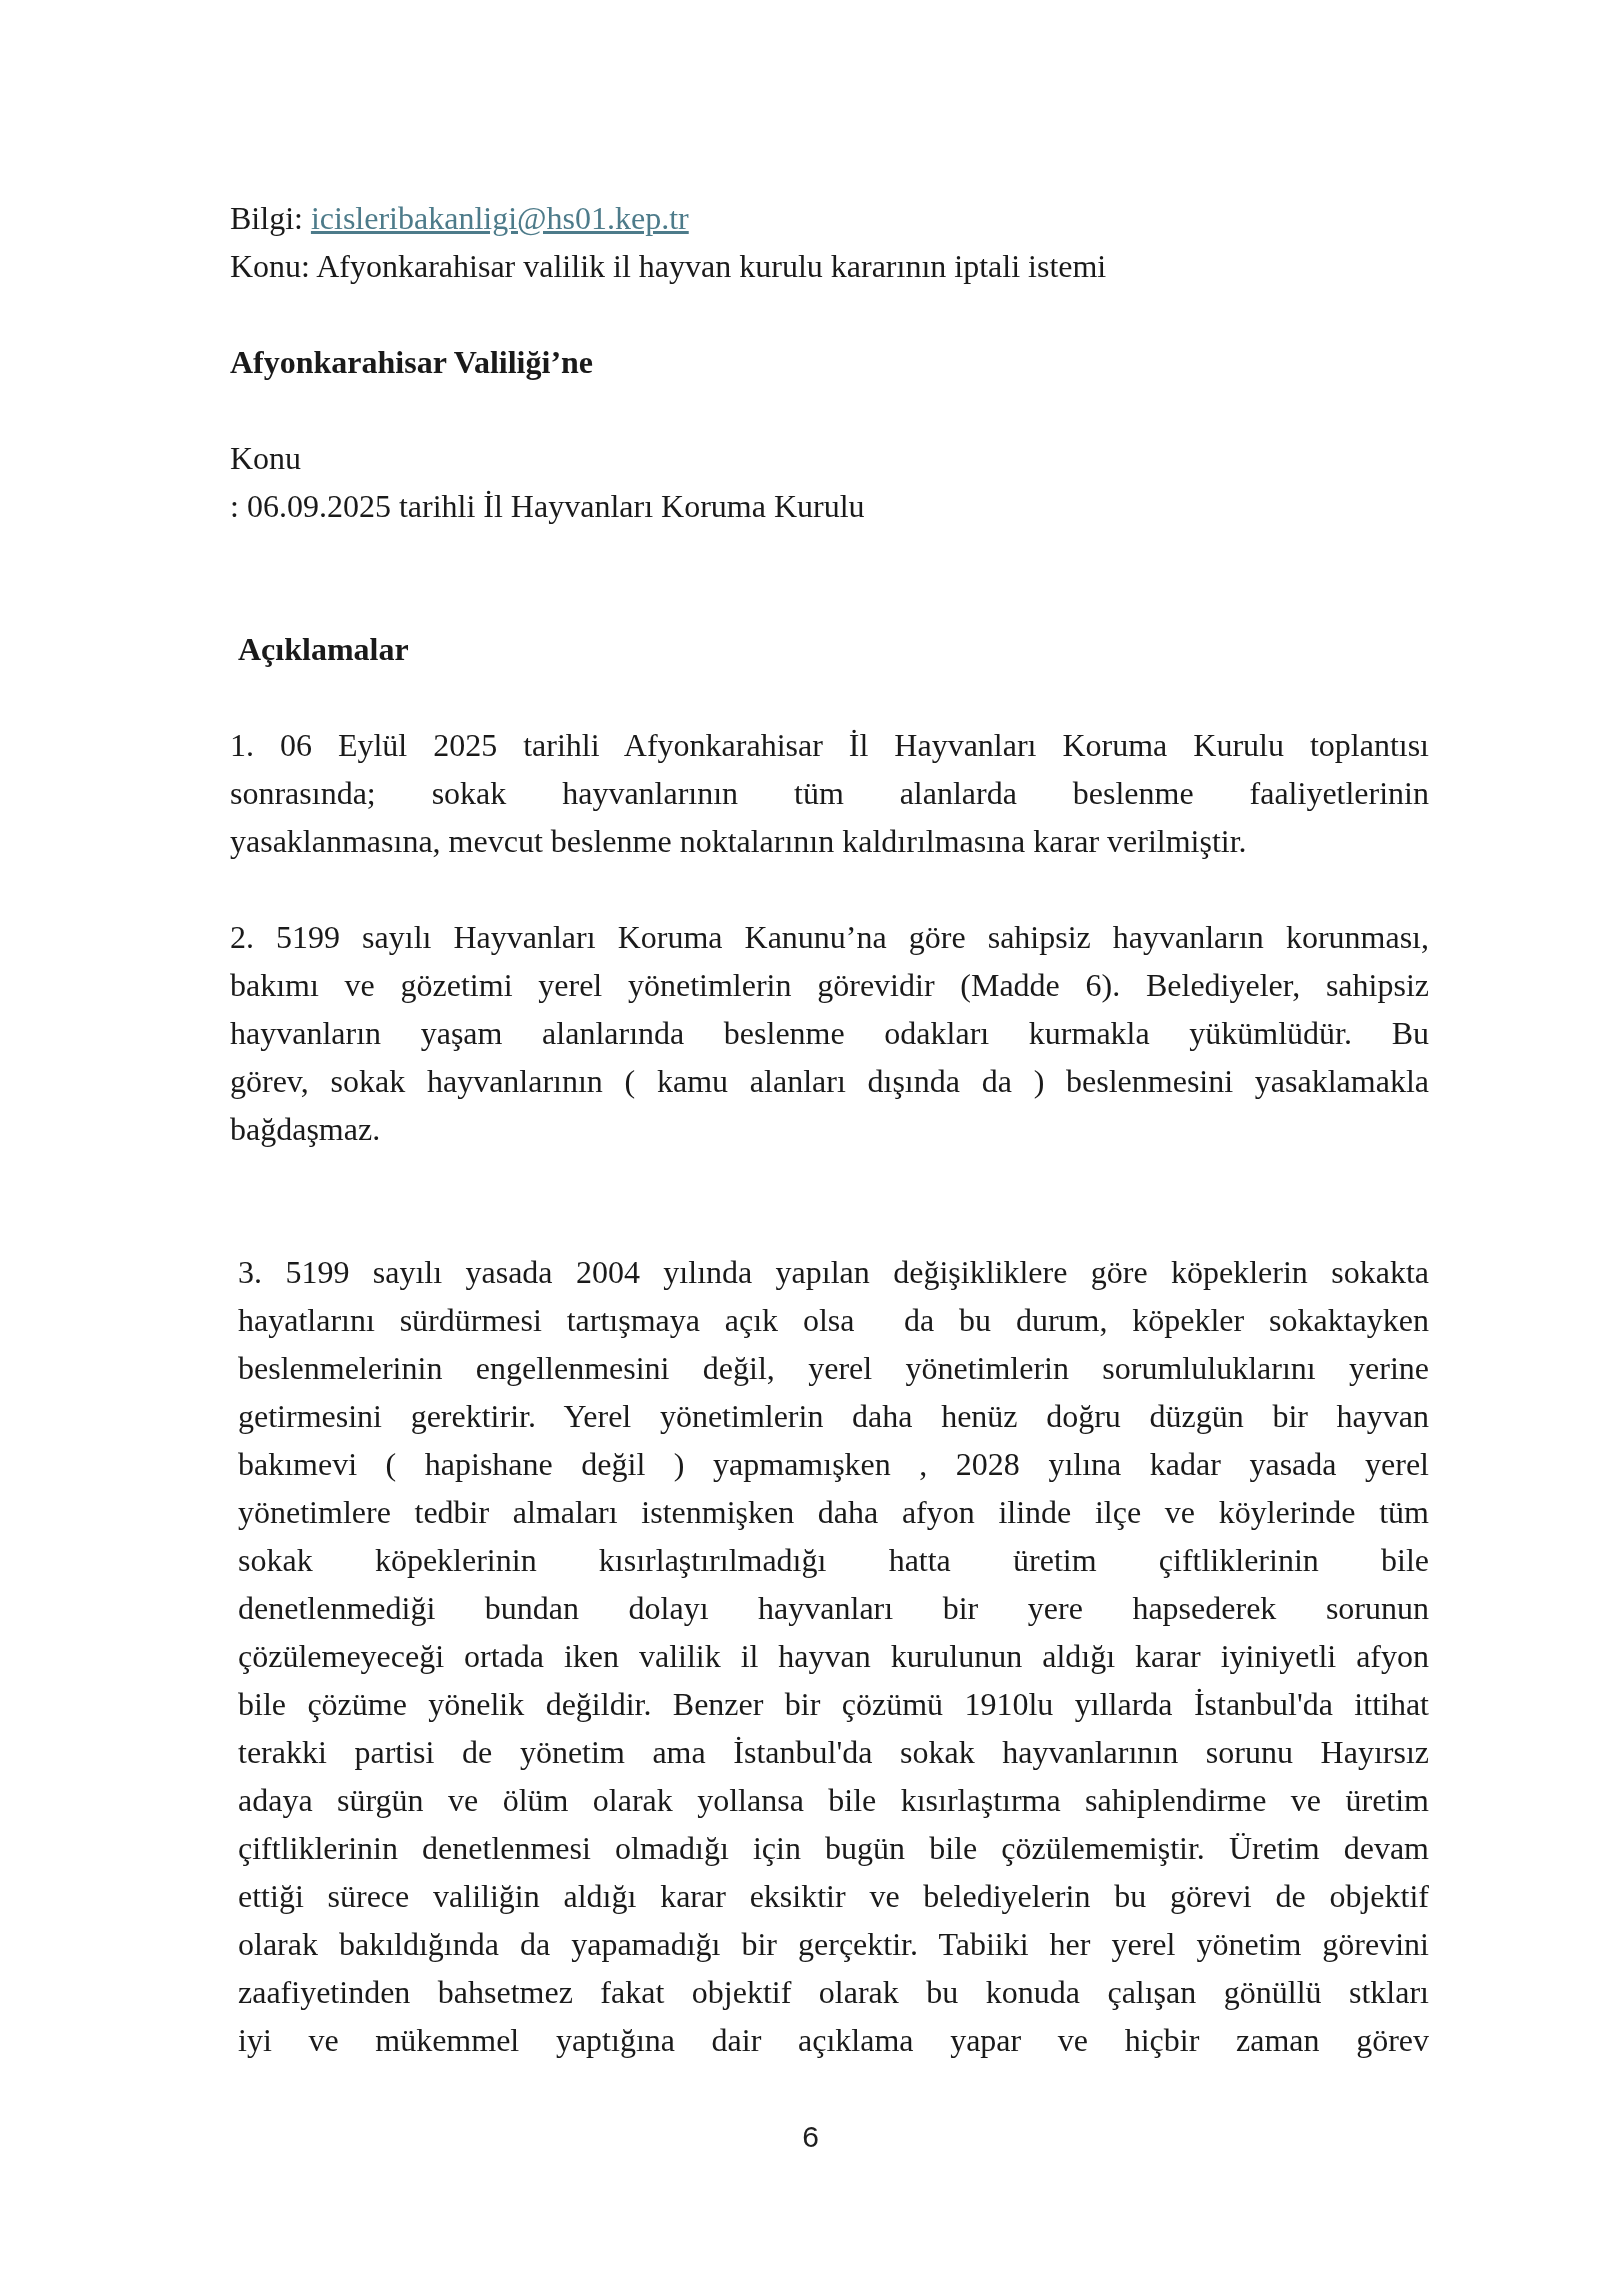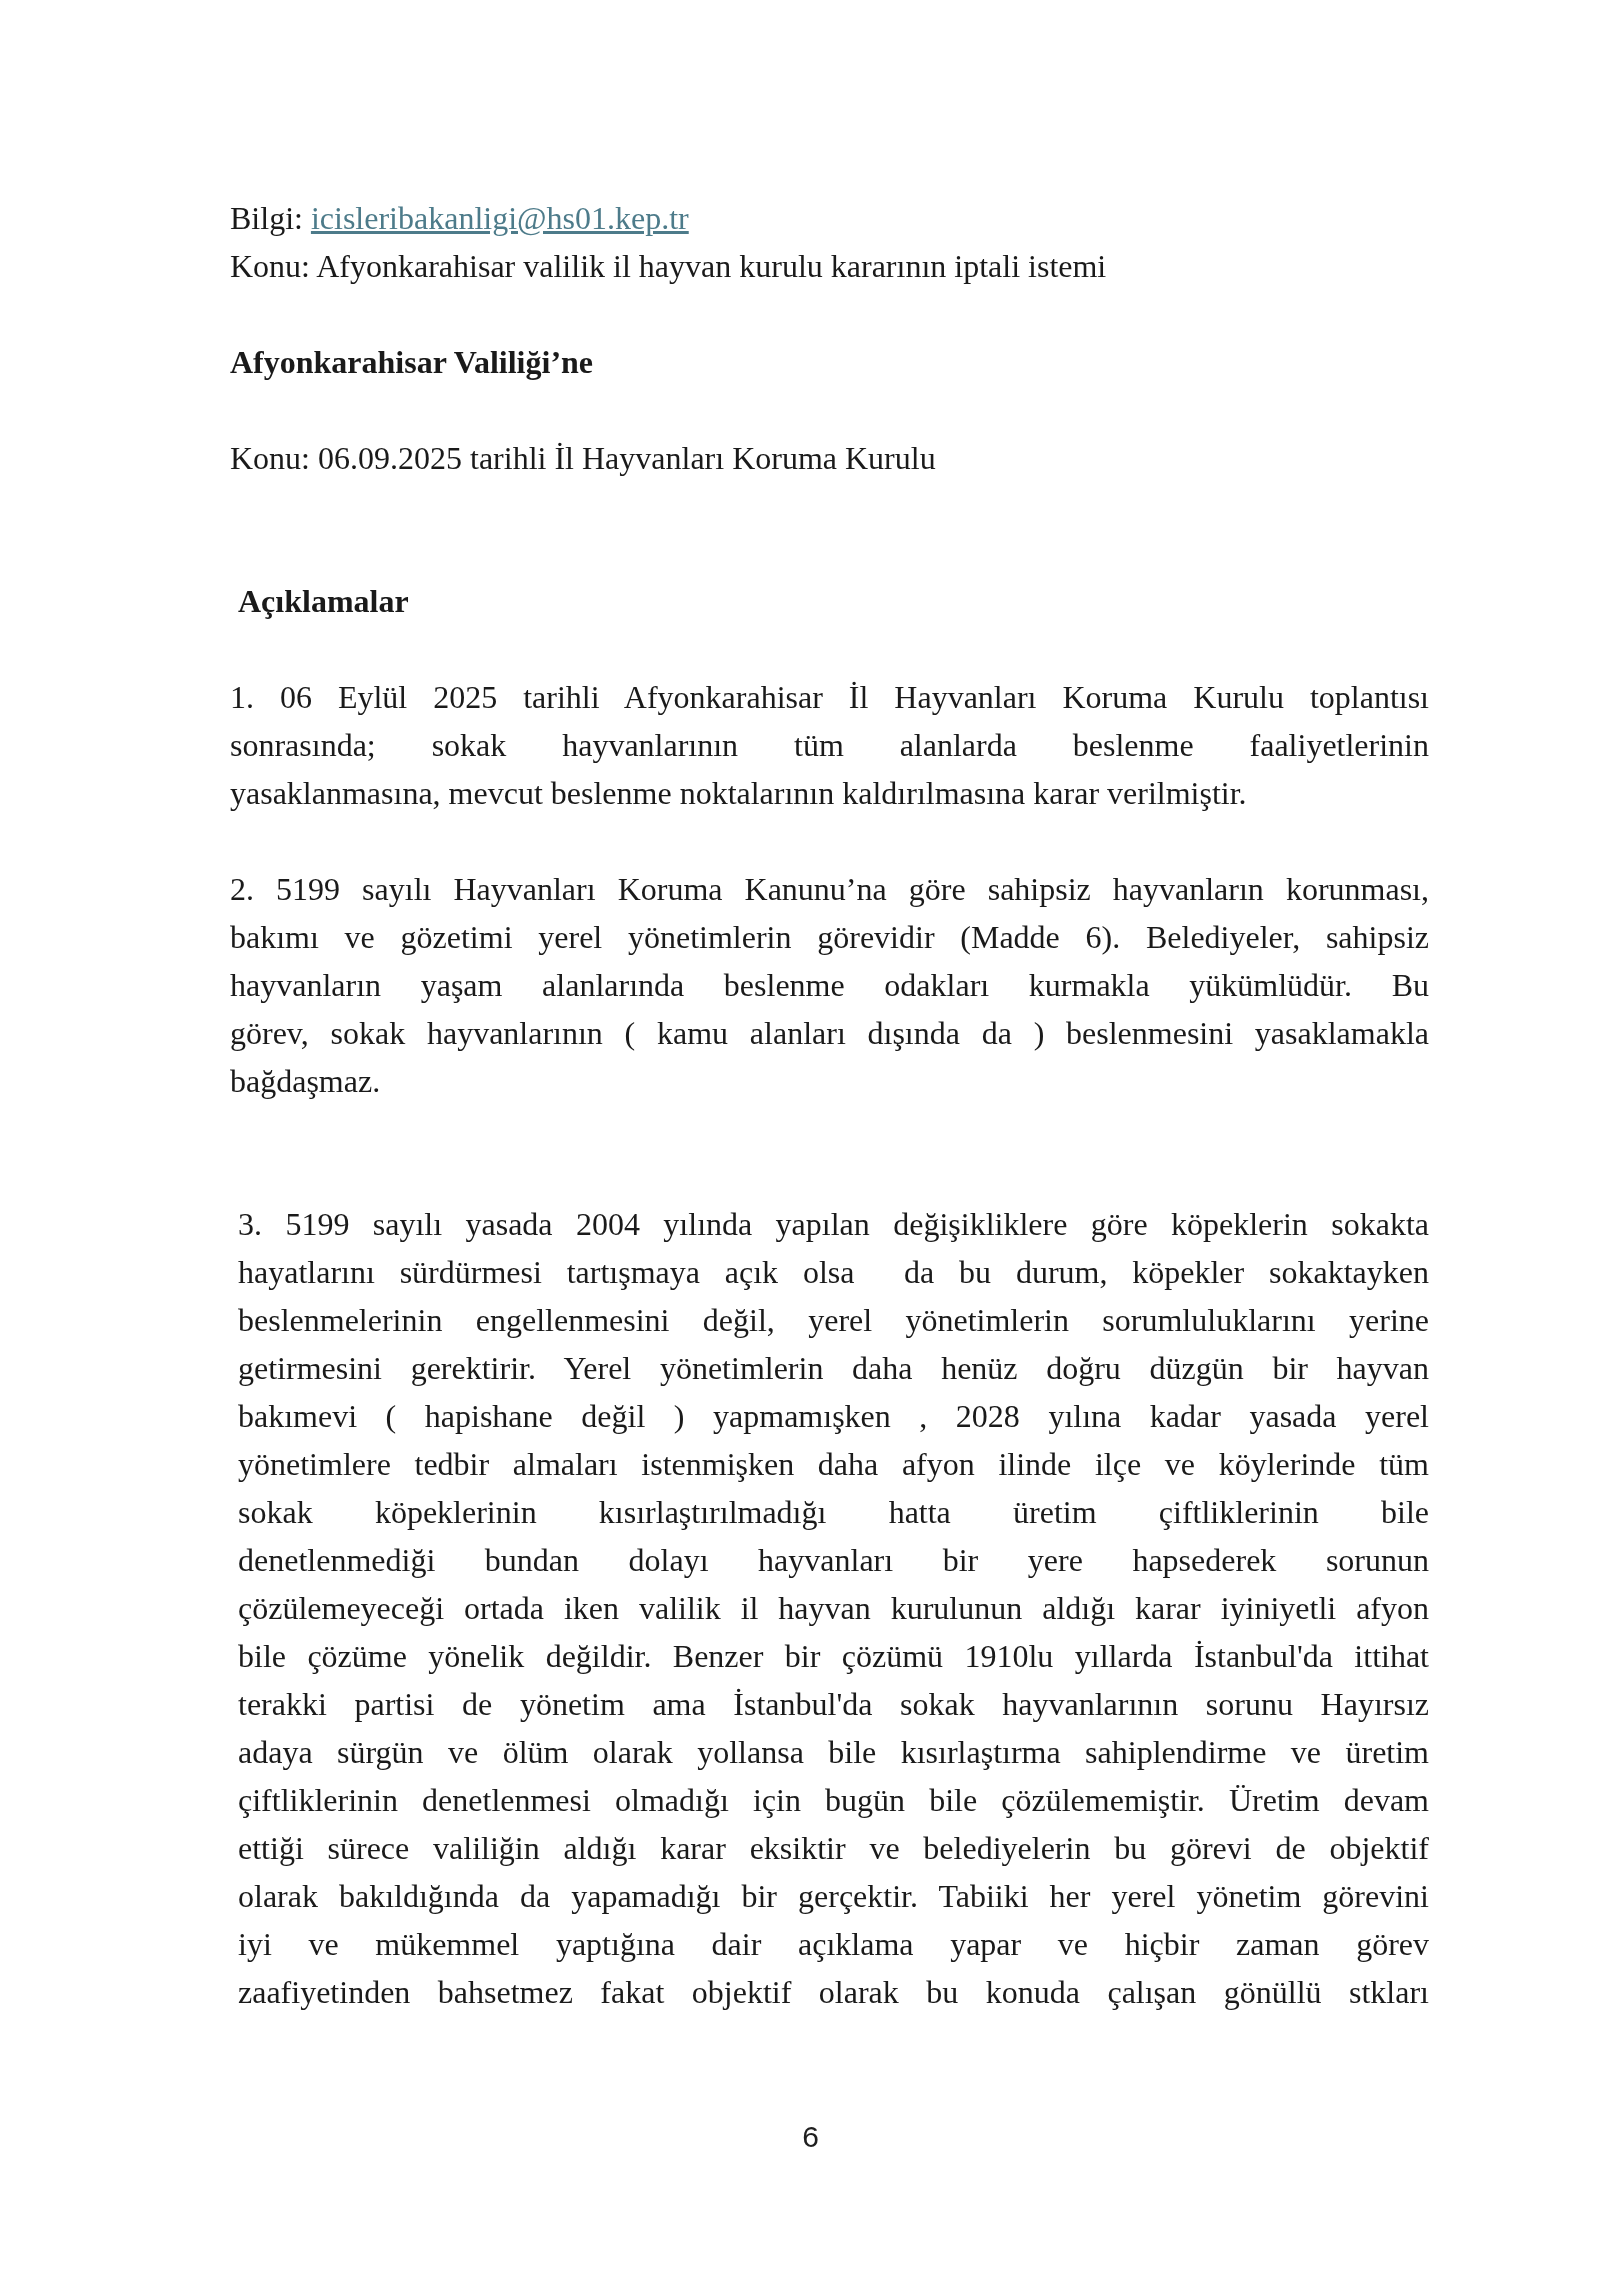--- a/index.html
+++ b/index.html
@@ -29,22 +29,23 @@
   .gap2 { margin-top: 95px; margin-left: 8px; }
   .bold { font-weight: bold; }
   a.doc-link, .doc-link {
     color: #4d7b8a;
     text-decoration: underline;
     text-decoration-color: #4d7b8a;
     cursor: pointer;
   }
   .subject-first-line {
     display: flex;
-    justify-content: flex-start;
+    justify-content: space-between;
     min-height: 48px;
+    flex-direction: column;
   }
   .footer-page-number {
     position: absolute;
     left: 0; top: 2120px;
     width: 100%;
     text-align: center;
     font-family: "Liberation Sans", sans-serif;
     font-size: 30px;
     color: #1f1f1f;
   }
@@ -98,22 +99,22 @@
         <div class="line jline">yönetimlere tedbir almaları istenmişken daha afyon ilinde ilçe ve köylerinde tüm</div>
         <div class="line jline">sokak köpeklerinin kısırlaştırılmadığı hatta üretim çiftliklerinin bile</div>
         <div class="line jline">denetlenmediği bundan dolayı hayvanları bir yere hapsederek sorunun</div>
         <div class="line jline">çözülemeyeceği ortada iken valilik il hayvan kurulunun aldığı karar iyiniyetli afyon</div>
         <div class="line jline">bile çözüme yönelik değildir. Benzer bir çözümü 1910lu yıllarda İstanbul'da ittihat</div>
         <div class="line jline">terakki partisi de yönetim ama İstanbul'da sokak hayvanlarının sorunu Hayırsız</div>
         <div class="line jline">adaya sürgün ve ölüm olarak yollansa bile kısırlaştırma sahiplendirme ve üretim</div>
         <div class="line jline">çiftliklerinin denetlenmesi olmadığı için bugün bile çözülememiştir. Üretim devam</div>
         <div class="line jline">ettiği sürece valiliğin aldığı karar eksiktir ve belediyelerin bu görevi de objektif</div>
         <div class="line jline">olarak bakıldığında da yapamadığı bir gerçektir. Tabiiki her yerel yönetim görevini</div>
+        <div class="line jline">zaafiyetinden bahsetmez fakat objektif olarak bu konuda çalışan gönüllü stkları</div>
         <div class="line jline">iyi ve mükemmel yaptığına dair açıklama yapar ve hiçbir zaman görev</div>
-        <div class="line jline">zaafiyetinden bahsetmez fakat objektif olarak bu konuda çalışan gönüllü stkları</div>
       </div>
 
   </div>
 
   <div class="footer-page-number">6</div>
 
 </div>
 
 
 </body></html>

